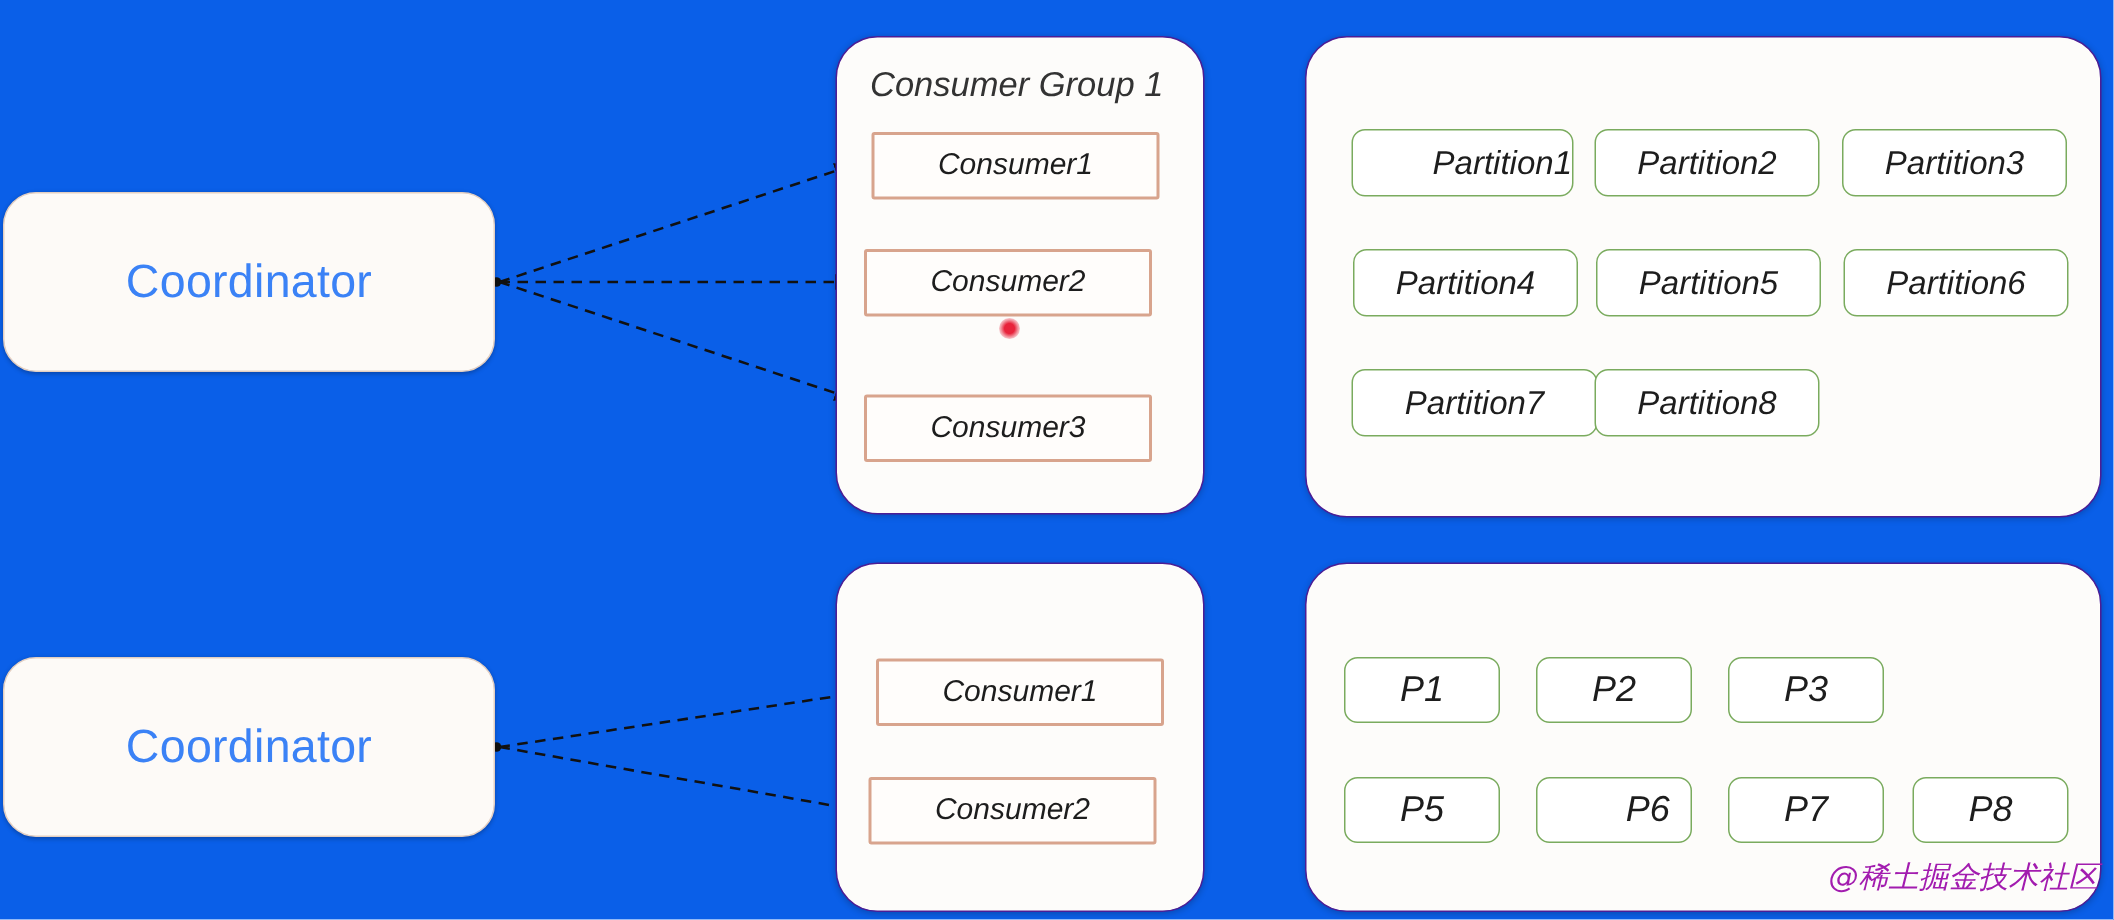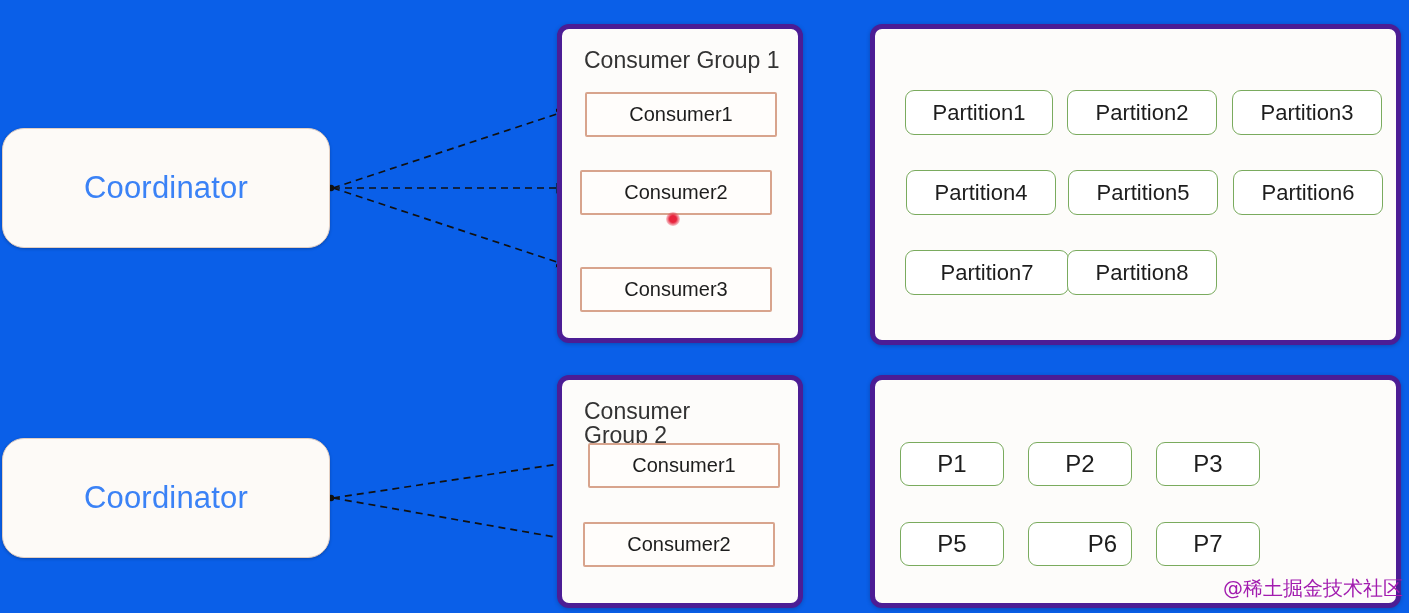--- a/index.html
+++ b/index.html
@@ -31,23 +31,24 @@
   }
   .coordinator .label {
     font-size: 31px;
     color: #3b82f6;
     letter-spacing: .2px;
   }
 
   
   .panel {
     background: #fdfcfa;
-    border: 5px solid #4c1d95;
-    border-radius: 12px;
+    border: 1px solid #4c1d95;
+    border-radius: 28px;
     box-shadow: 0 1px 4px rgba(0,0,0,0.22);
+    font-style: italic;
   }
 
   .panel-title {
     position: absolute;
     font-size: 23px;
     color: #333333;
     line-height: 1.04;
   }
 
   
@@ -152,21 +153,21 @@
     </div>
 
     <div class="consumer-box" style="left:18px; top:221px; width:192px; height:45px;margin-top:17px;">
       <span class="label">Consumer3</span>
     </div>
   </div>
 
   <div class="cursor-dot" style="left:666px; top:212px;"></div>
 
   <div class="node panel" style="left:870px; top:24px; width:531px; height:321px;">
-    <div class="partition-box" style="left:30px; top:61px; width:148px; height:45px;">
+    <div class="partition-box" style="left:30px; top:61px; width:148px; height:45px;justify-content:flex-end;">
       <span class="label">Partition1</span>
     </div>
     <div class="partition-box" style="left:192px; top:61px; width:150px; height:45px;">
       <span class="label">Partition2</span>
     </div>
     <div class="partition-box" style="left:357px; top:61px; width:150px; height:45px;">
       <span class="label">Partition3</span>
     </div>
 
     <div class="partition-box" style="left:31px; top:141px; width:150px; height:45px;">
@@ -185,21 +186,20 @@
     <div class="partition-box" style="left:192px; top:221px; width:150px; height:45px;">
       <span class="label">Partition8</span>
     </div>
   </div>
 
   <div class="node coordinator" style="left:2px; top:438px; width:328px; height:120px;">
     <span class="label">Coordinator</span>
   </div>
 
   <div class="node panel" style="left:557px; top:375px; width:246px; height:233px;">
-    <div class="panel-title" style="left:22px; top:20px; width:170px;">Consumer Group 2</div>
 
     <div class="consumer-box" style="left:26px; top:63px; width:192px; height:45px;">
       <span class="label">Consumer1</span>
     </div>
 
     <div class="consumer-box" style="left:21px; top:142px; width:192px; height:45px;">
       <span class="label">Consumer2</span>
     </div>
   </div>
 
@@ -216,17 +216,20 @@
 
     <div class="partition-box p-box" style="left:25px; top:142px; width:104px; height:44px;">
       <span class="label">P5</span>
     </div>
     <div class="partition-box p-box" style="left:153px; top:142px; width:104px; height:44px;padding-left:45px;">
       <span class="label">P6</span>
     </div>
     <div class="partition-box p-box" style="left:281px; top:142px; width:104px; height:44px;">
       <span class="label">P7</span>
     </div>
+    <div class="partition-box p-box" style="left:404px; top:142px; width:104px; height:44px;">
+      <span class="label">P8</span>
+    </div>
 
     <div class="watermark" style="left:348px; top:195px;">@稀土掘金技术社区</div>
   </div>
 
 </div>
 
 </body></html>

